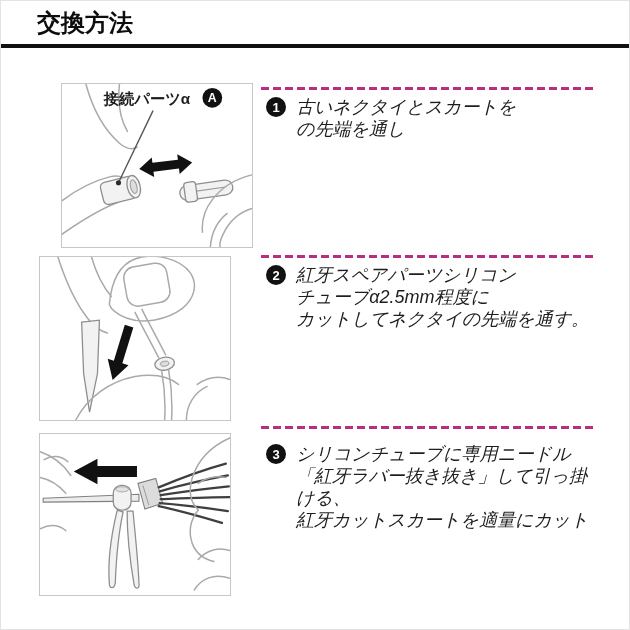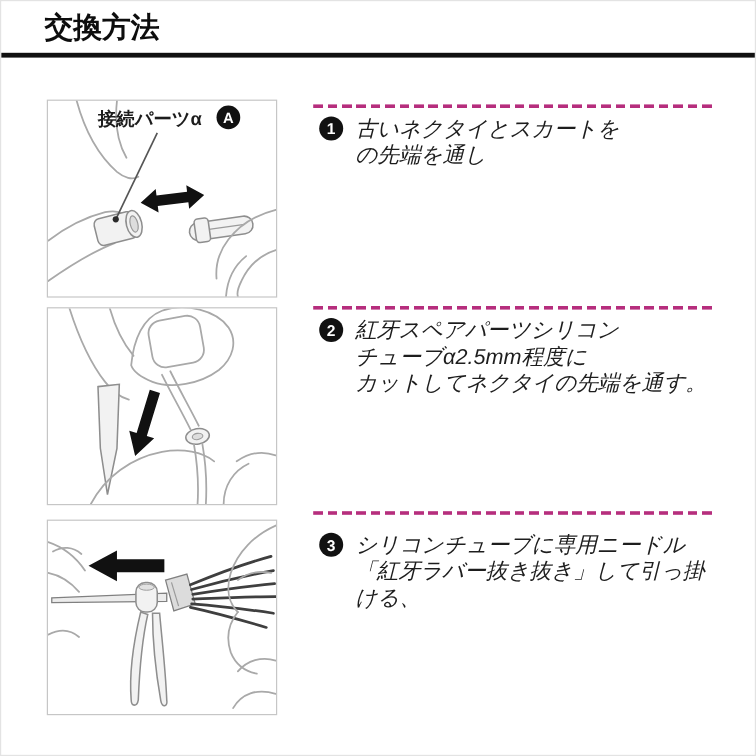--- a/index.html
+++ b/index.html
@@ -7,21 +7,21 @@
     position:relative;width:630px;height:630px;background:#ffffff;
     border:1px solid #e3e3e3;box-sizing:border-box;overflow:hidden;
     font-family:"Liberation Sans","DejaVu Sans",sans-serif;color:#1f1f1f;
   }
   
   .page-title{position:absolute;left:17px;top:6px;font-size:24px;font-weight:bold;color:#0d0d0d;margin-left:19px;}
   .header-rule{position:absolute;left:0;top:43px;width:630px;height:4px;background:var(--ink);}
   
   .figbox{position:absolute;left:38px;width:192px;border:1px solid #c6c6c6;background:#fff;box-sizing:border-box;}
   .figbox svg{display:block;width:100%;height:100%;}
-  .fig1{top:82px;height:165px;}
+  .fig1{top:82px;height:165px;margin-left:22px;}
   .fig2{top:255px;height:165px;}
   .fig3{top:432px;height:163px;}
   .ln{fill:none;stroke:var(--lineart);stroke-width:1.5;stroke-linecap:round;}
   .part{fill:#f2f2f2;stroke:var(--partline);stroke-width:1.3;}
   .dark{fill:var(--ink);}
   .strand{fill:none;stroke:#3f3f3f;stroke-width:2.3;stroke-linecap:round;}
   .figlabel{font-size:15.5px;font-weight:600;fill:#1c1c1c;}
   .figbadge{font-size:12.5px;font-weight:bold;fill:#ffffff;text-anchor:middle;}
   
   .step{position:absolute;left:260px;width:333px;}
@@ -153,17 +153,18 @@
     </div>
   </section>
 
   <section class="step s3">
     <div class="dash"></div>
     <div class="step-body">
       <span class="numeral">3</span>
       <div class="lines">
         <div>シリコンチューブに専用ニードル</div>
         <div>「紅牙ラバー抜き抜き」して引っ掛ける、</div>
+        <div>紅牙カットスカートを適量にカット</div>
       </div>
     </div>
   </section>
 
 </div>
 
 </body></html>

